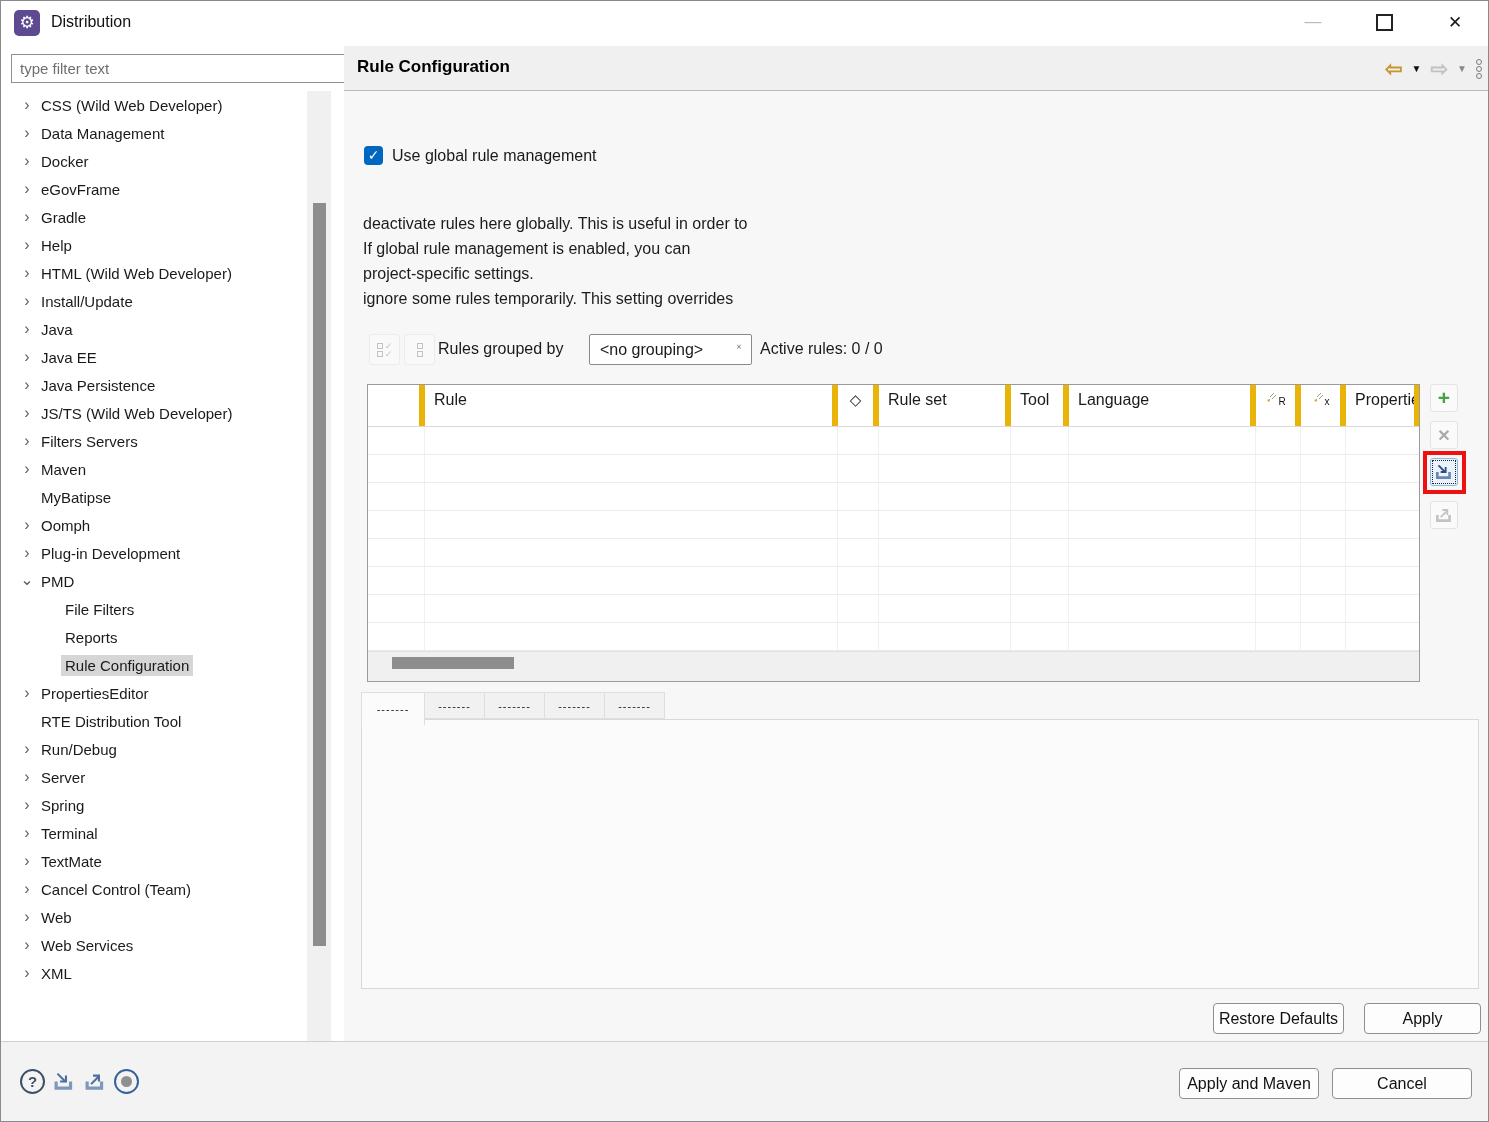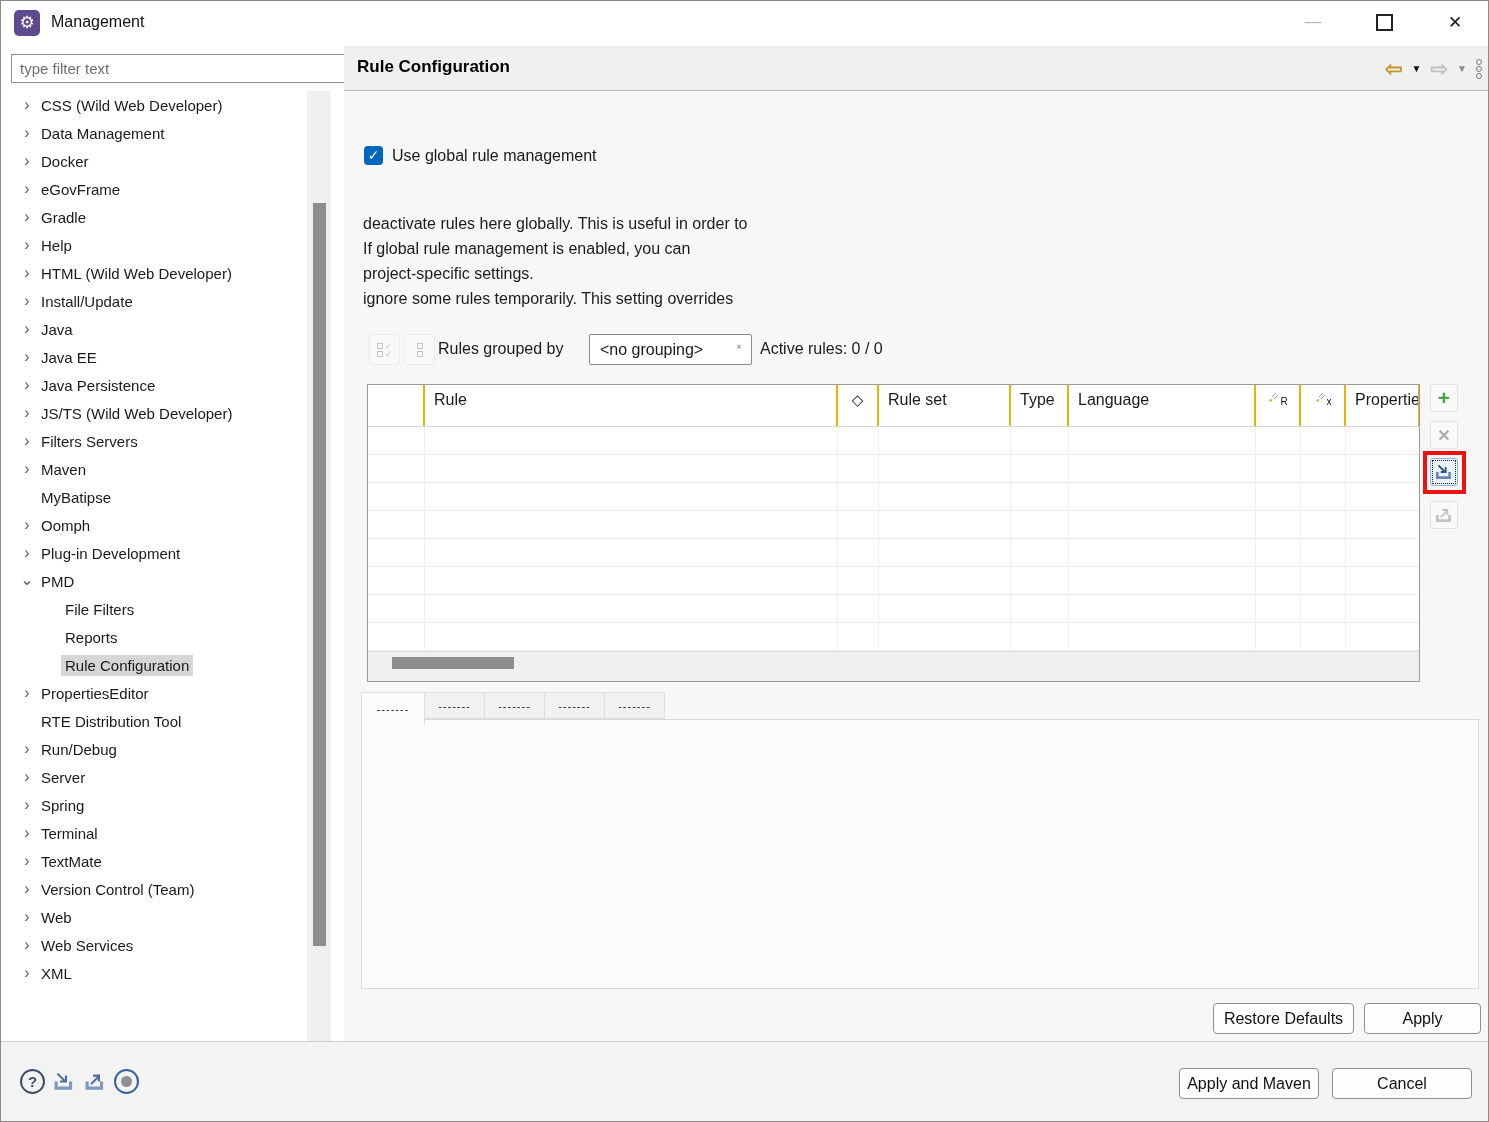--- a/index.html
+++ b/index.html
@@ -70,21 +70,21 @@
   .grouping-select { position:absolute; left:245px; top:0; width:163px; height:31px; background:#fff;
     border:1px solid #8a8a8a; border-radius:2px; font-size:16px; display:flex; align-items:center;
     padding:0 10px; justify-content:space-between; }
   .grouping-chevron { color:#7a7a7a; font-size:12px; }
   .active-rules { position:absolute; left:416px; top:6px; font-size:16px; }
 
   
   .rule-table { position:absolute; left:23px; top:338px; width:1053px; height:298px;
     background:#ffffff; border:1px solid #9b9b9b; overflow:hidden; }
   .thead { display:flex; height:42px; border-bottom:1px solid #d9d9d9; }
-  .th { border-right:2px solid #eab308; font-size:16px; padding:6px 0 0 9px; overflow:hidden;
+  .th { border-right:6px solid #eab308; font-size:16px; padding:6px 0 0 9px; overflow:hidden;
     white-space:nowrap; flex:0 0 auto; }
   .th.center { padding-left:0; text-align:center; }
   .trow { display:flex; height:28px; border-bottom:1px solid #ebebeb; }
   .td { border-right:1px solid #f0f0f0; flex:0 0 auto; height:100%; }
   .hscroll { position:absolute; left:0; bottom:0; width:100%; height:30px; background:#f0f0f0; border-top:1px solid #e0e0e0; }
   .hthumb { position:absolute; left:24px; top:5px; width:122px; height:12px; background:#8d8d8d; }
   .diamond { font-size:15px; color:#222; }
   .marker { display:inline-flex; align-items:flex-end; }
   .marker sub { font-size:10px; color:#111; transform:translateY(2px); }
 
@@ -101,42 +101,42 @@
   .tabs { position:absolute; left:17px; top:646px; display:flex; z-index:3; }
   .tab { width:60px; height:27px; background:#f1f1f1; border:1px solid #dedede; border-left:none;
     font-size:11px; letter-spacing:1px; color:#222; display:flex; align-items:center; justify-content:center; }
   .tab.selected { width:64px; height:33px; background:#fbfbfb; border:1px solid #dedede; border-bottom:none; }
   .lower-panel { position:absolute; left:17px; top:673px; width:1118px; height:270px;
     background:#fbfbfb; border:1px solid #d9d9d9; }
 
   
   .btn { position:absolute; height:31px; background:#fdfdfd; border:1px solid #8f8f8f; border-radius:4px;
     font-family:"Liberation Sans",sans-serif; font-size:16px; color:#111; text-align:center; line-height:29px; }
-  .btn.restore { left:869px; top:957px; width:141px; }
+  .btn.restore { left:869px; top:957px; width:131px; }
   .btn.apply { left:1020px; top:957px; width:117px; }
 
   
   .bottombar { position:absolute; left:0; top:1040px; width:100%; height:82px; background:#f3f3f3;
     border-top:1px solid #cfcfcf; }
   .help-circle { position:absolute; left:19px; top:27px; width:25px; height:25px; border:2px solid #3f4f68;
     border-radius:50%; color:#3f4f68; font-weight:bold; font-size:15px; text-align:center; line-height:21px; }
   .io-icon { position:absolute; top:29px; }
   .io-icon.imp { left:51px; } .io-icon.exp { left:82px; }
   .record-circle { position:absolute; left:113px; top:27px; width:25px; height:25px; border:2px solid #33639c;
     border-radius:50%; display:flex; align-items:center; justify-content:center; }
   .record-circle i { width:11px; height:11px; border-radius:50%; background:#8f8f8f; display:block; }
   .btn.apply-close { left:1178px; top:26px; width:140px; }
   .btn.cancel { left:1331px; top:26px; width:140px; }
 </style>
 </head>
 <body>
 
 <div class="titlebar">
   <div class="app-icon">⚙</div>
-  <div class="win-title">Management</div>
+  <div class="win-title">Distribution</div>
   <div class="winbtn min">—</div>
   <div class="winbtn max">
       <span class="max-glyph"></span>
     </div>
   <div class="winbtn close">✕</div>
 </div>
 
 <div class="sidebar">
   <input class="filter-input" placeholder="type filter text" style="">
   <div class="tree">
@@ -247,21 +247,21 @@
       <div class="tree-item">
         <span class="tree-chevron">›</span>
         <span class="tree-label">Terminal</span>
       </div>
       <div class="tree-item">
         <span class="tree-chevron">›</span>
         <span class="tree-label">TextMate</span>
       </div>
       <div class="tree-item">
         <span class="tree-chevron">›</span>
-        <span class="tree-label">Version Control (Team)</span>
+        <span class="tree-label">Cancel Control (Team)</span>
       </div>
       <div class="tree-item">
         <span class="tree-chevron">›</span>
         <span class="tree-label">Web</span>
       </div>
       <div class="tree-item">
         <span class="tree-chevron">›</span>
         <span class="tree-label">Web Services</span>
       </div>
       <div class="tree-item">
@@ -332,21 +332,21 @@
     </div>
     <span class="active-rules">Active rules: 0 / 0</span>
   </div>
 
   <div class="rule-table">
     <div class="thead">
         <div class="th" style="width: 57px;"></div>
         <div class="th" style="width: 413px;">Rule</div>
         <div class="th center" style="width: 41px;"><span class="diamond">◇</span></div>
         <div class="th" style="width: 132px;">Rule set</div>
-        <div class="th" style="width: 58px;">Type</div>
+        <div class="th" style="width: 58px;">Tool</div>
         <div class="th" style="width: 187px;">Language</div>
         <div class="th center" style="width: 45px;"><span class="marker">
             <svg width="13" height="13" viewBox="0 0 13 13">
               <path d="M9 1 L5 5 M11 3 L7 7" stroke="#9a9a9a" fill="none"></path>
               <path d="M2 8 l3.4 -1.2 l-1.2 3.4 z" fill="#e2a32c"></path>
             </svg>
             <sub>R</sub>
           </span></div>
         <div class="th center" style="width: 45px;"><span class="marker">
             <svg width="13" height="13" viewBox="0 0 13 13">

